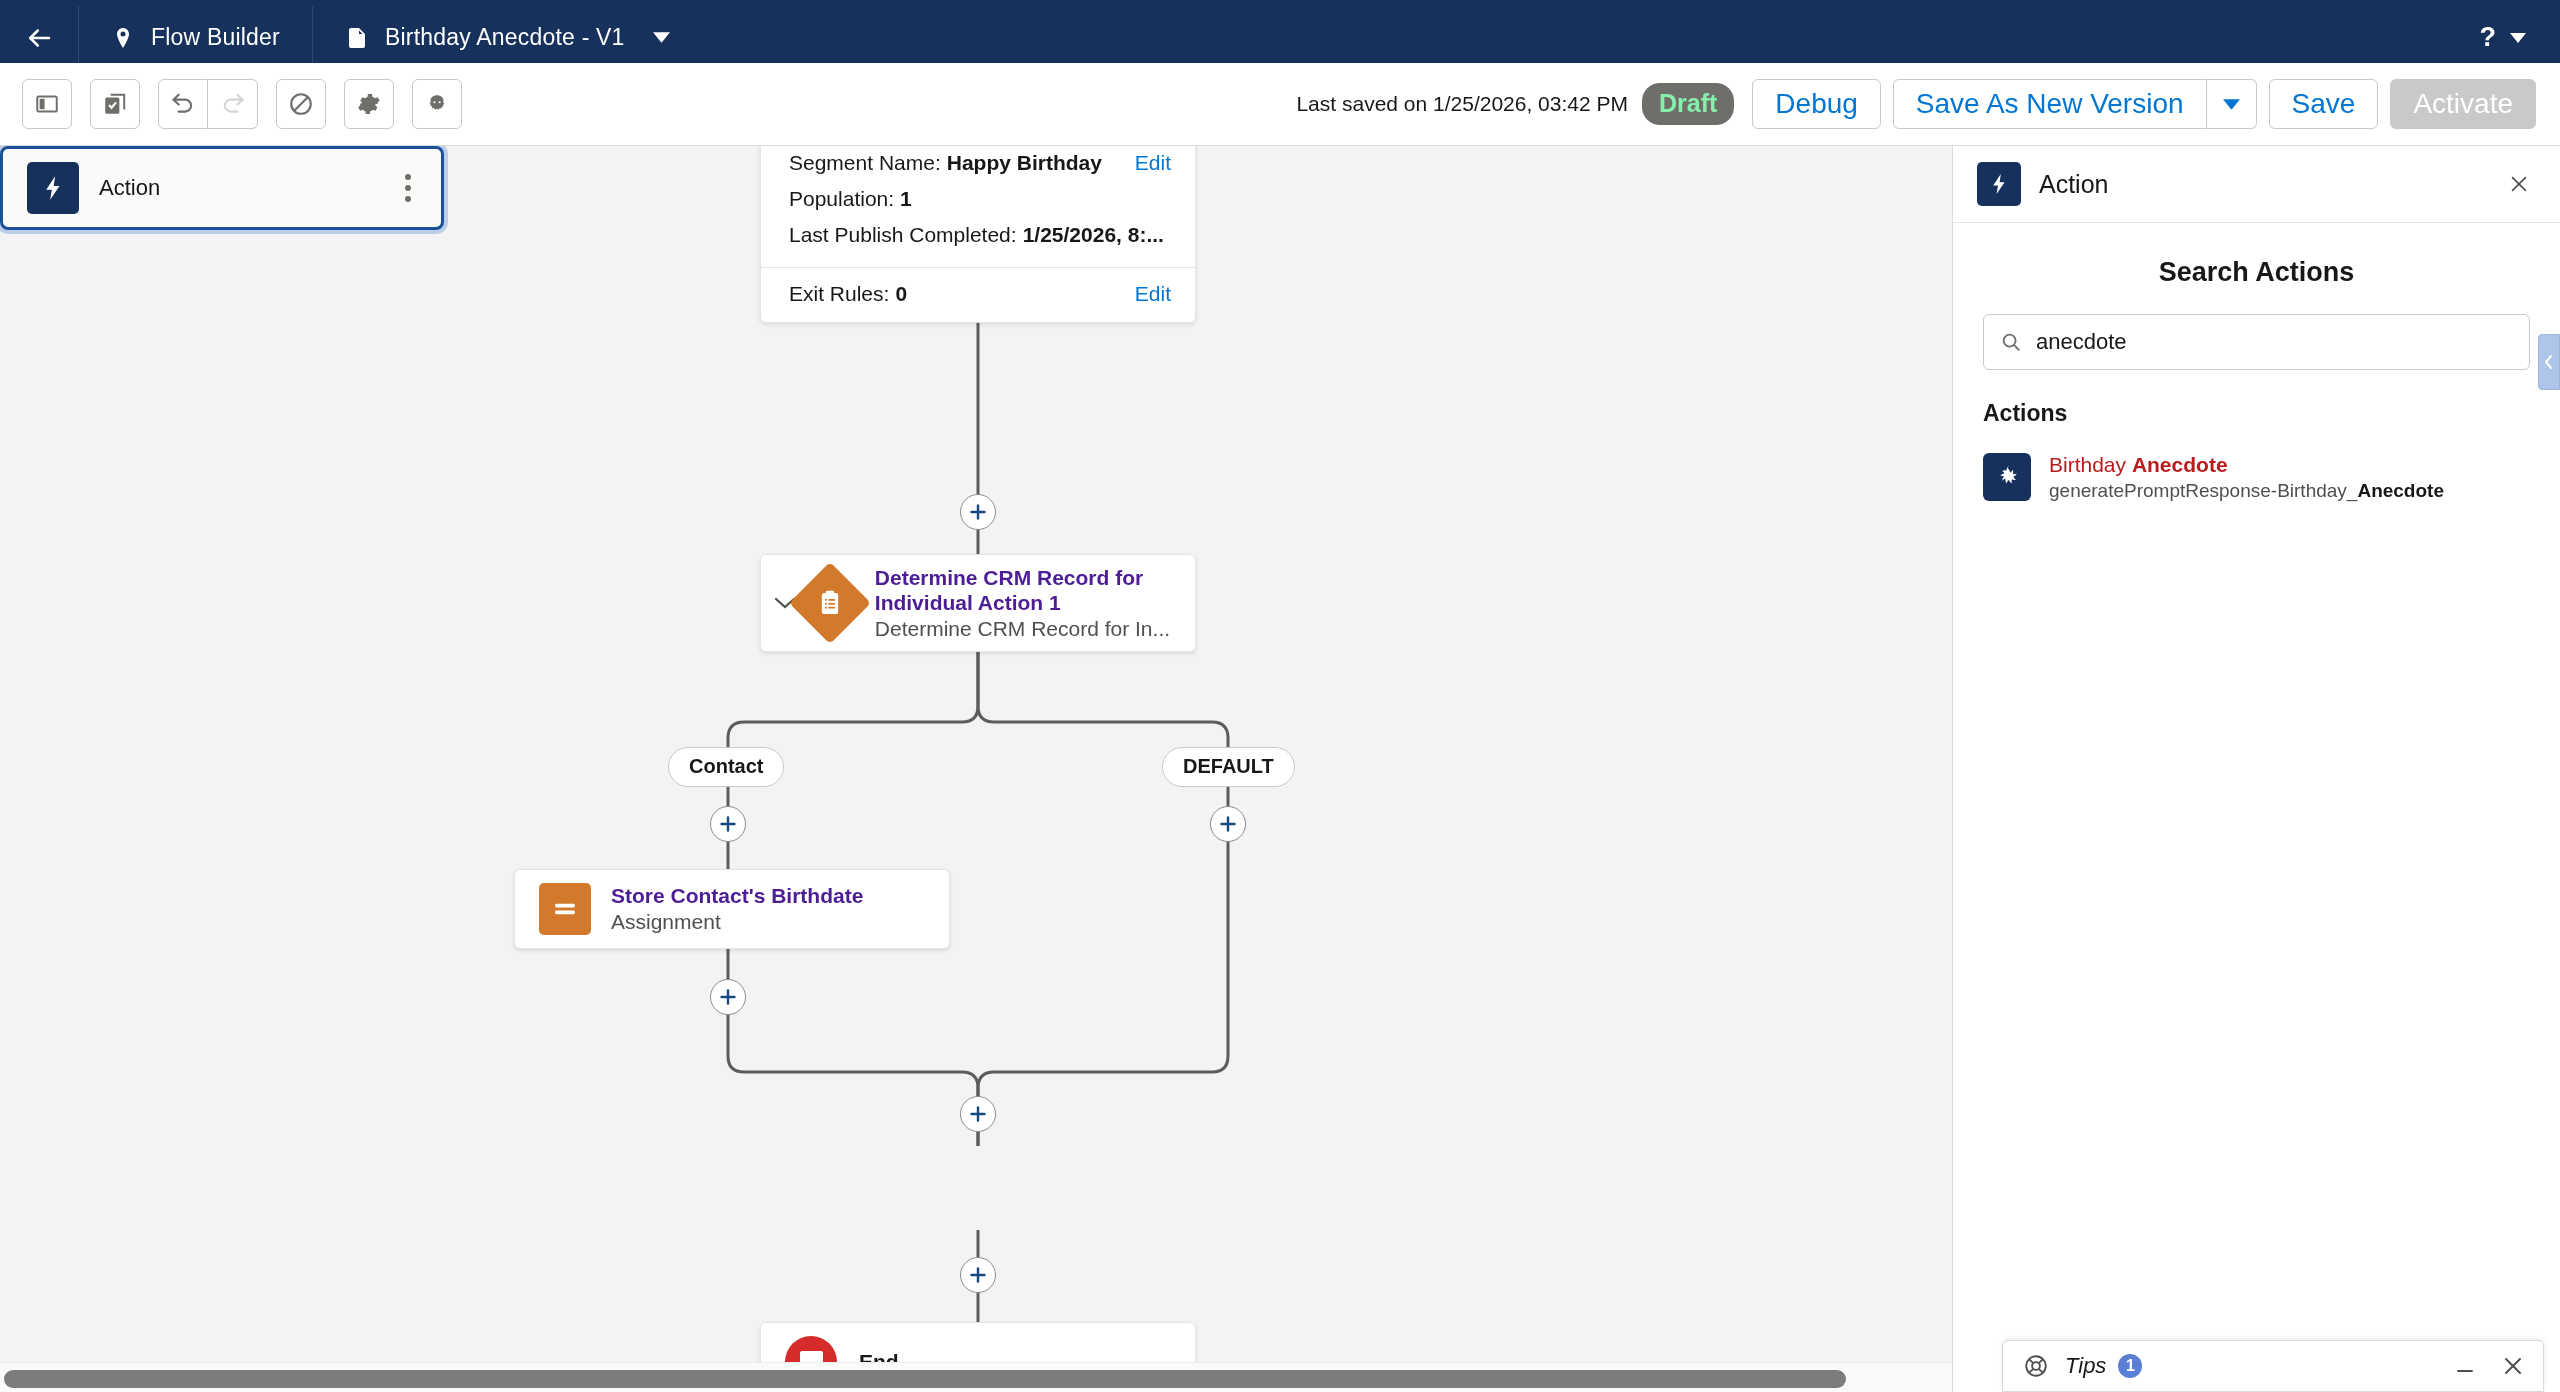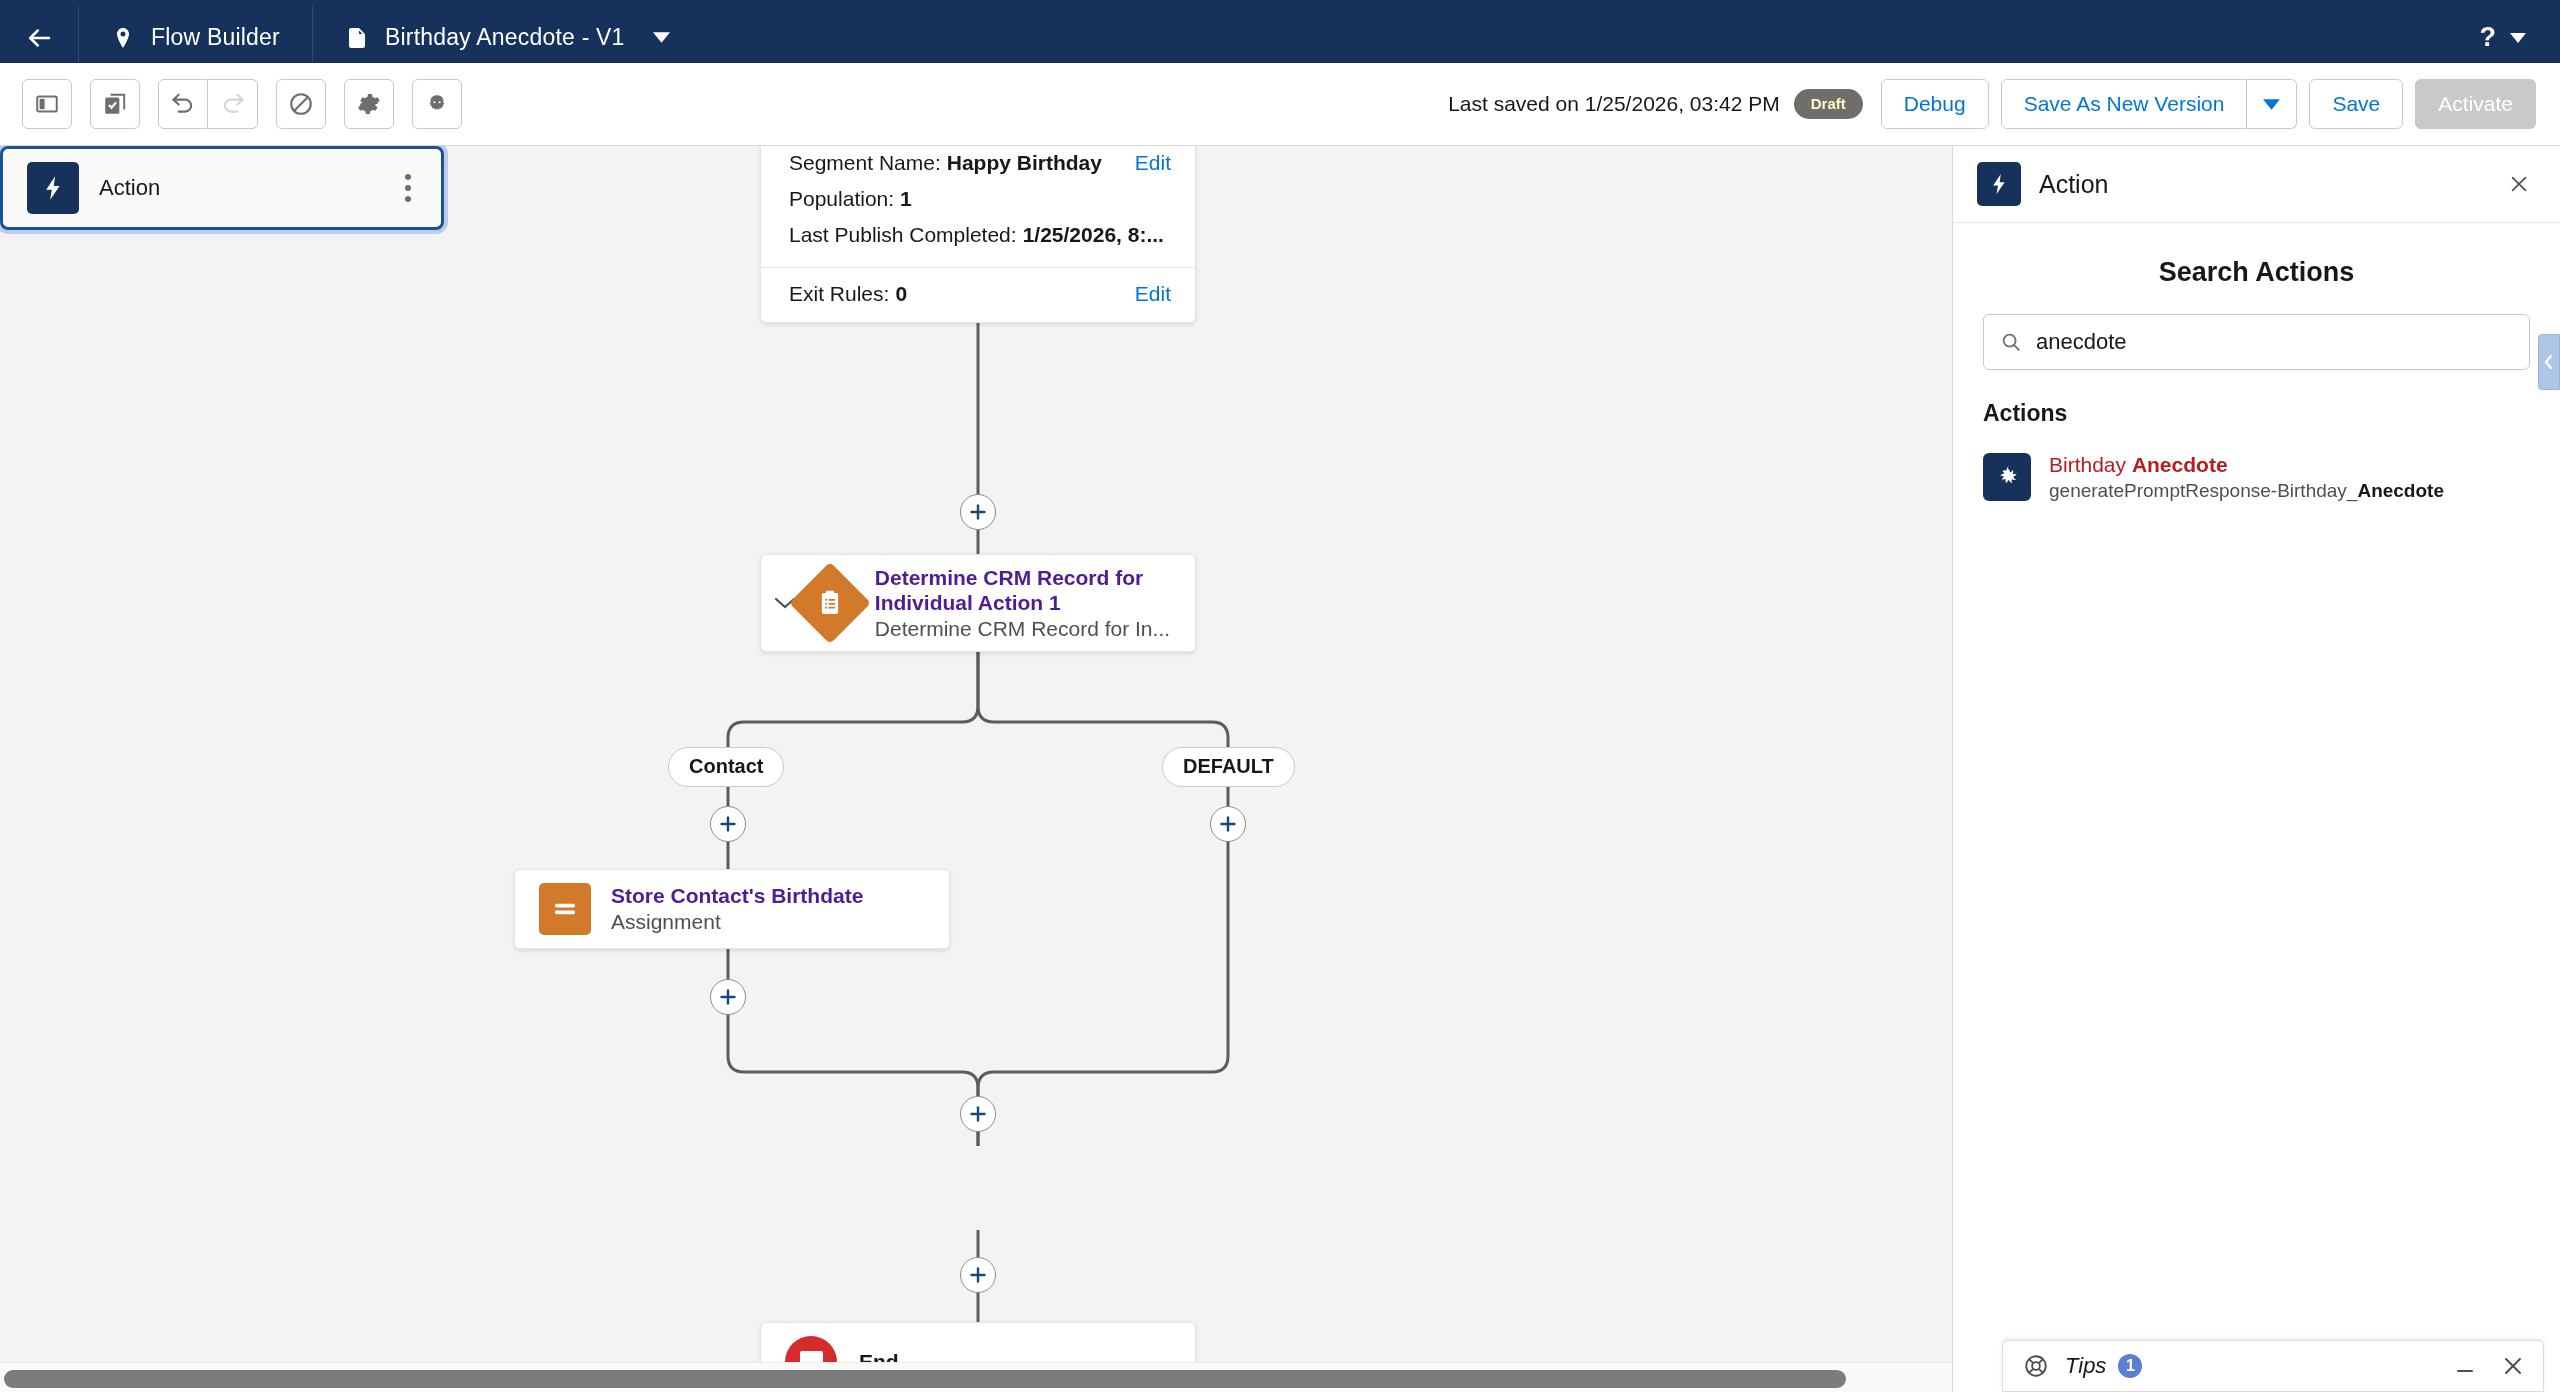--- a/index.html
+++ b/index.html
@@ -69,33 +69,33 @@
   .tb-right {
     margin-left: auto;
     display: flex; align-items: center;
     padding-right: 24px; gap: 0;
   }
   .saved-text {
     font-size: 21px; color: #181818;
     margin-right: 14px; white-space: nowrap;
   }
   .draft-badge {
-    background: #706e6b; color: #fef9c3;
-    font-size: 15px; font-weight: bold;
+    background: #706e6b; color: #86efac;
+    font-size: 25px; font-weight: bold;
     border-radius: 18px;
     padding: 6px 17px 7px 17px;
     margin-right: 18px;
     white-space: nowrap;
   }
   .btn {
     height: 50px;
     border: 1px solid #c9c9c9;
     background: #ffffff;
     color: #0176d3;
-    font-size: 21px;
+    font-size: 28px;
     font-family: "Liberation Sans", sans-serif;
     padding: 0 22px;
     border-radius: 6px;
     cursor: pointer;
     white-space: nowrap;
     display: flex; align-items: center; justify-content: center;
   }
   .btn + .btn { margin-left: 12px; }
   .btn-group { display: flex; margin-left: 12px; }
   .btn-group .btn { margin-left: 0; border-radius: 6px 0 0 6px; }

